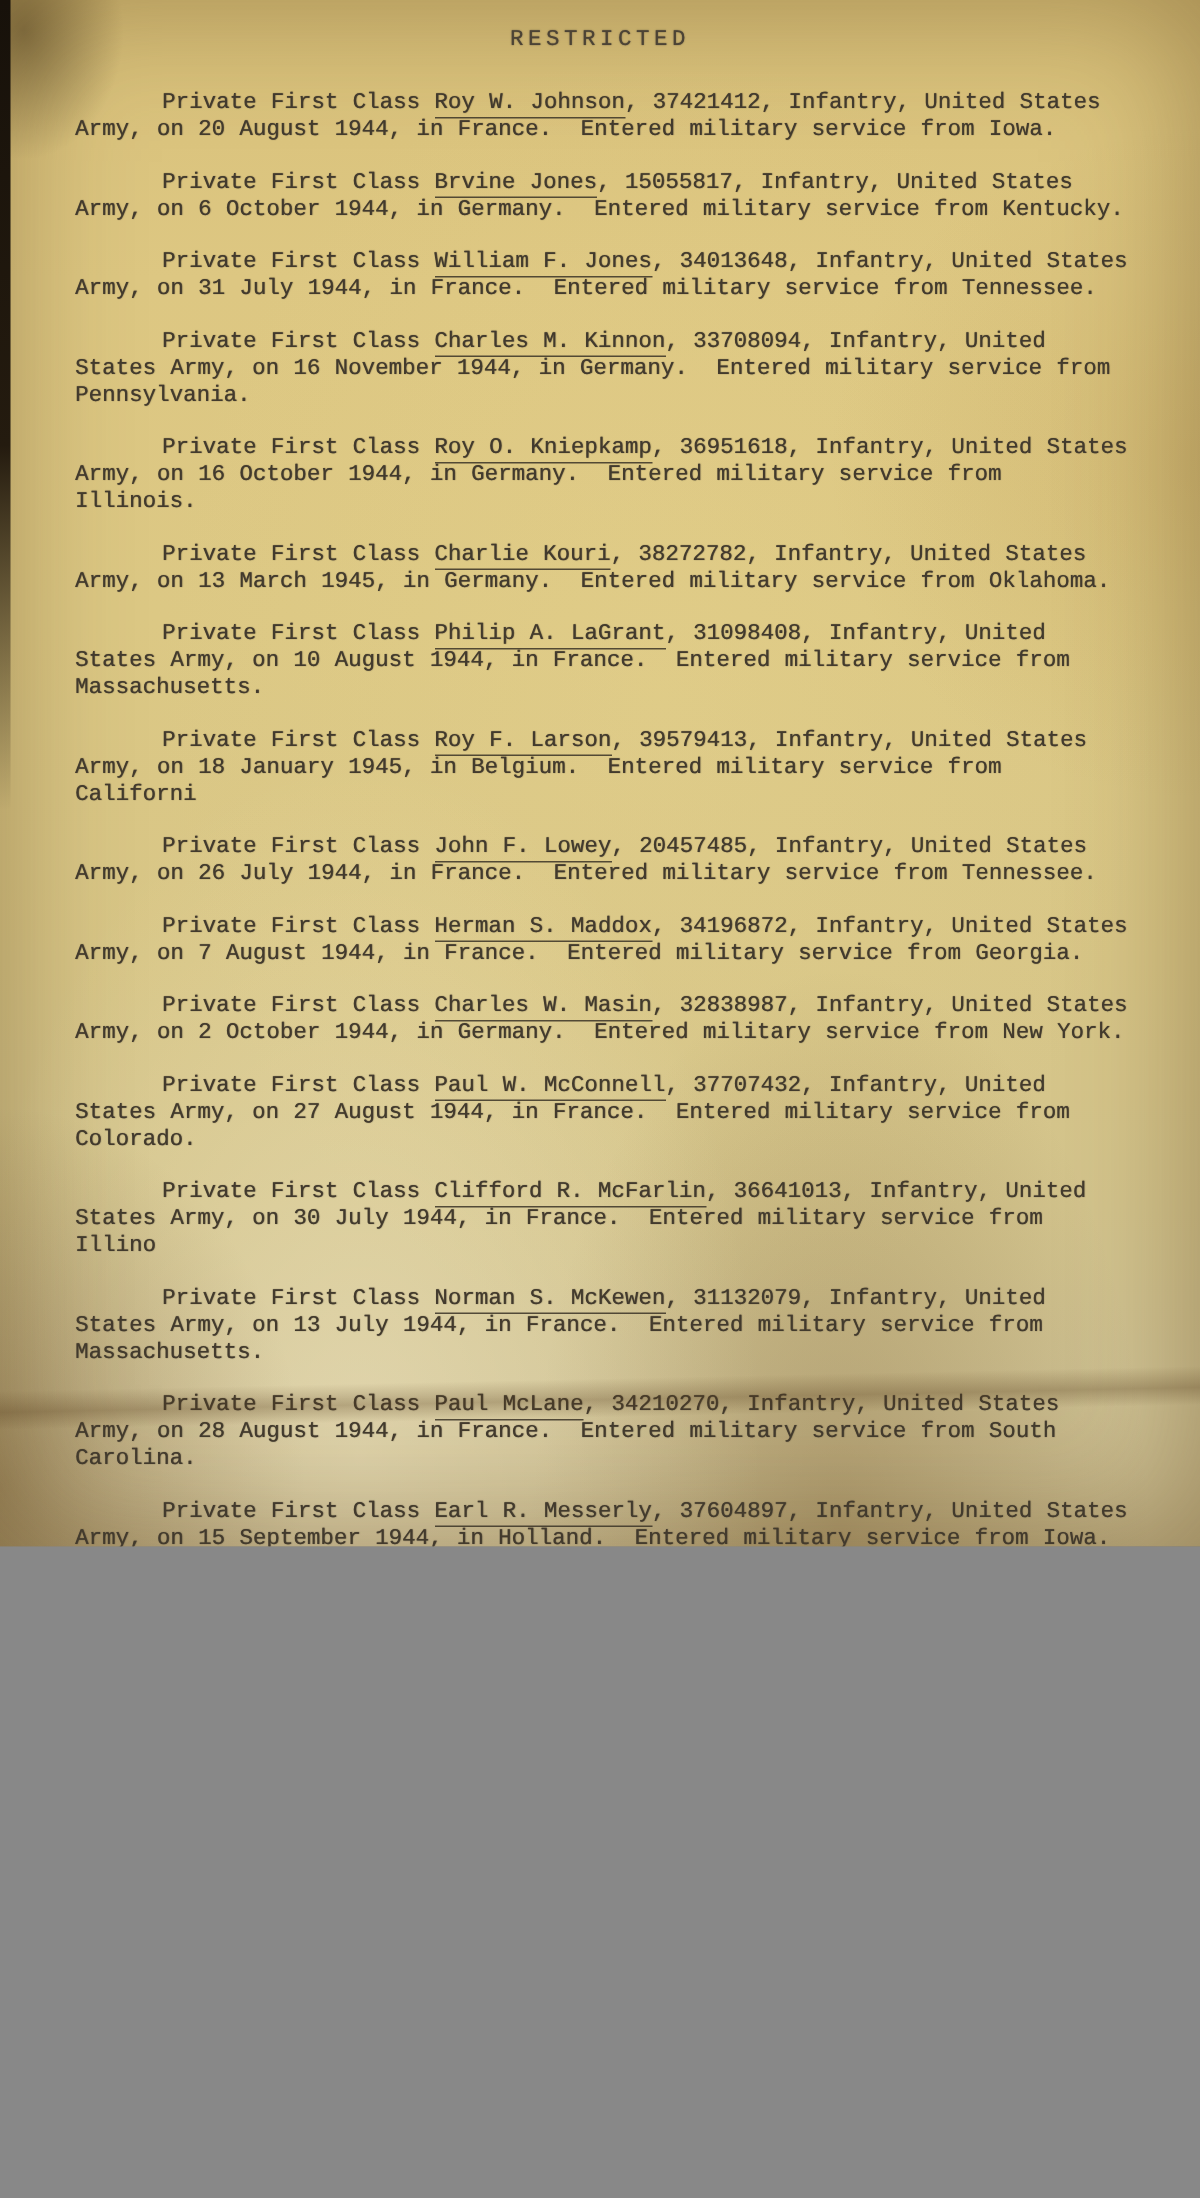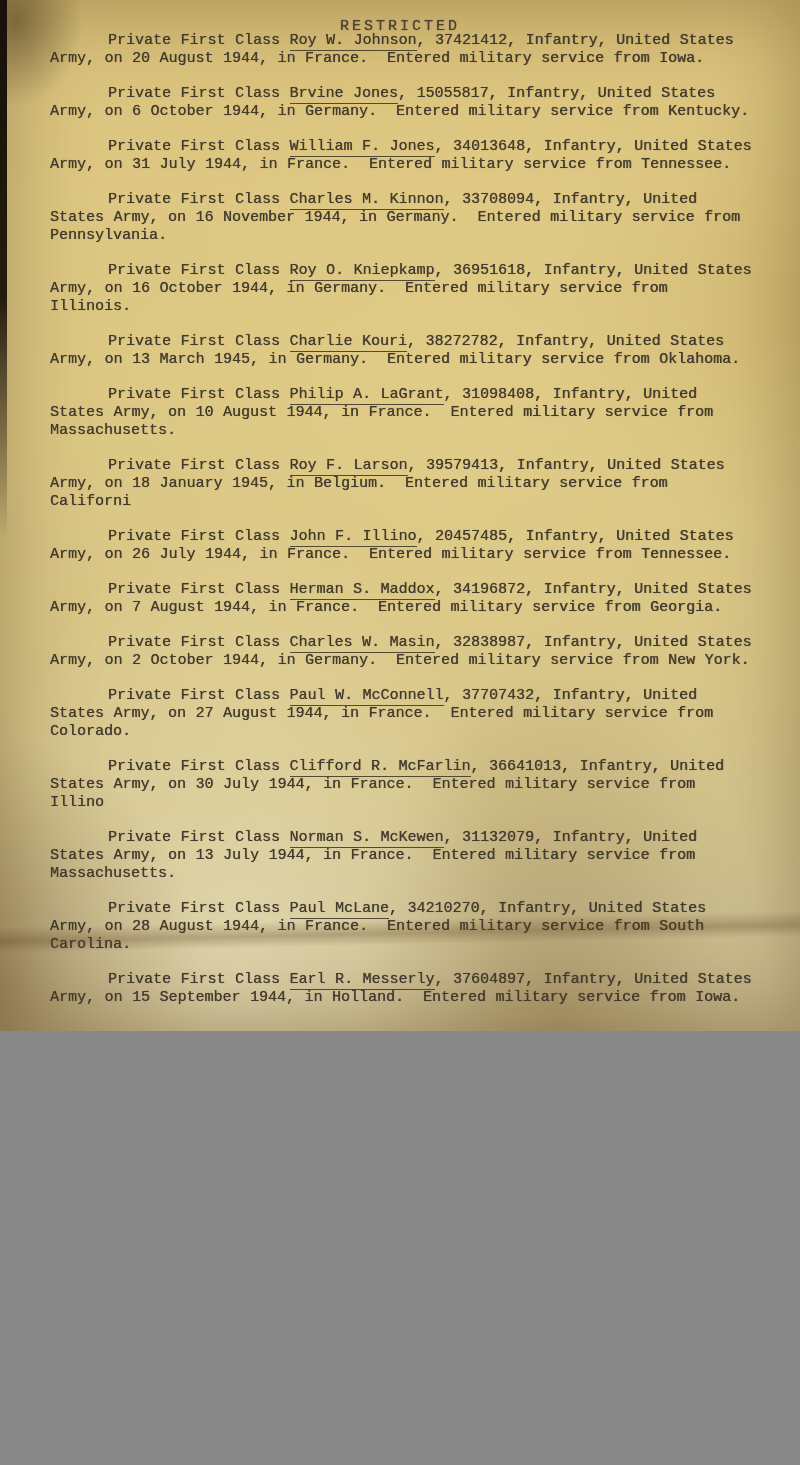--- a/index.html
+++ b/index.html
@@ -26,21 +26,21 @@
     position:absolute;left:0;bottom:86px;width:100%;height:26px;
     background:linear-gradient(180deg,transparent,rgba(85,60,28,.30) 55%,transparent);
     transform:skewY(-1.2deg);
   }
   .classification-top{
     position:absolute;top:18px;left:0;width:100%;
     text-align:center;font-size:15px;letter-spacing:3px;
     color:#4c4335;text-shadow:0 0 1px rgba(76,67,53,.9);
   }
   .content{
-    position:absolute;top:32px;left:50px;width:706px;
+    position:absolute;top:60px;left:50px;width:706px;
     font-size:15px;line-height:18px;color:#423a2d;
     text-shadow:.3px .3px .7px rgba(66,58,45,.85);
   }
   .entry{
     margin:0 0 17px 0;
     text-indent:58px;
     white-space:pre-wrap;
     word-spacing:.5px;
   }
   .entry .name{
@@ -110,21 +110,21 @@
   <p class="entry"><span class="rank">Private First Class </span><span class="name">Charles M. Kinnon</span><span class="rest">, 33708094, Infantry, United States Army, on 16 November 1944, in Germany.  Entered military service from Pennsylvania.</span></p>
 
   <p class="entry"><span class="rank">Private First Class </span><span class="name">Roy O. Kniepkamp</span><span class="rest">, 36951618, Infantry, United States Army, on 16 October 1944, in Germany.  Entered military service from Illinois.</span></p>
 
   <p class="entry"><span class="rank">Private First Class </span><span class="name">Charlie Kouri</span><span class="rest">, 38272782, Infantry, United States Army, on 13 March 1945, in Germany.  Entered military service from Oklahoma.</span></p>
 
   <p class="entry"><span class="rank">Private First Class </span><span class="name">Philip A. LaGrant</span><span class="rest">, 31098408, Infantry, United States Army, on 10 August 1944, in France.  Entered military service from Massachusetts.</span></p>
 
   <p class="entry"><span class="rank">Private First Class </span><span class="name">Roy F. Larson</span><span class="rest">, 39579413, Infantry, United States Army, on 18 January 1945, in Belgium.  Entered military service from Californi</span></p>
 
-  <p class="entry"><span class="rank">Private First Class </span><span class="name">John F. Illino</span><span class="rest">, 20457485, Infantry, United States Army, on 26 July 1944, in France.  Entered military service from Tennessee.</span></p>
+  <p class="entry"><span class="rank">Private First Class </span><span class="name">John F. Lowey</span><span class="rest">, 20457485, Infantry, United States Army, on 26 July 1944, in France.  Entered military service from Tennessee.</span></p>
 
   <p class="entry"><span class="rank">Private First Class </span><span class="name">Herman S. Maddox</span><span class="rest">, 34196872, Infantry, United States Army, on 7 August 1944, in France.  Entered military service from Georgia.</span></p>
 
   <p class="entry"><span class="rank">Private First Class </span><span class="name">Charles W. Masin</span><span class="rest">, 32838987, Infantry, United States Army, on 2 October 1944, in Germany.  Entered military service from New York.</span></p>
 
   <p class="entry"><span class="rank">Private First Class </span><span class="name">Paul W. McConnell</span><span class="rest">, 37707432, Infantry, United States Army, on 27 August 1944, in France.  Entered military service from Colorado.</span></p>
 
   <p class="entry"><span class="rank">Private First Class </span><span class="name">Clifford R. McFarlin</span><span class="rest">, 36641013, Infantry, United States Army, on 30 July 1944, in France.  Entered military service from Illino</span></p>
 
   <p class="entry"><span class="rank">Private First Class </span><span class="name">Norman S. McKewen</span><span class="rest">, 31132079, Infantry, United States Army, on 13 July 1944, in France.  Entered military service from Massachusetts.</span></p>

